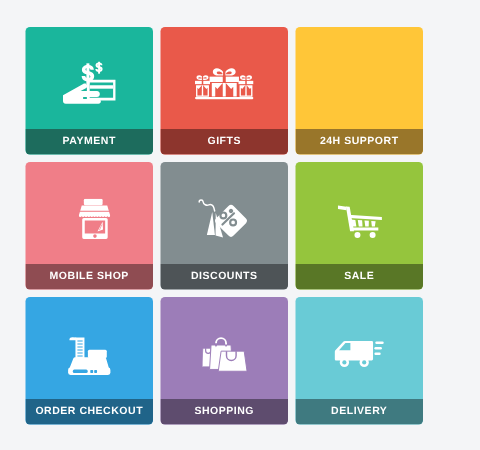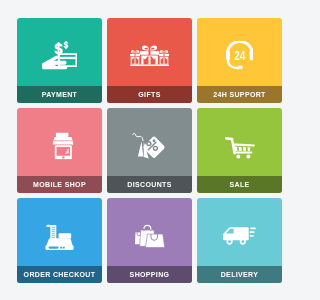--- a/index.html
+++ b/index.html
@@ -83,30 +83,20 @@
           <rect x="0" y="6.1" width="8.8" height="3.6"></rect>
           <rect x="10.8" y="6.1" width="8.8" height="3.6"></rect>
           <path d="M1.5 10.4 h16.6 v9 h-16.6 z M8.8 10.4 L5.2 14.4 L3.8 12.9 L3.8 19.4 h5 z M10.8 10.4 L14.4 14.4 L15.8 12.9 L15.8 19.4 h-5 z" fill-rule="evenodd"></path>
         </g>
       </svg>
     </div>
     <div class="label" style="background: rgb(141, 53, 45);">GIFTS</div>
   </div>
 
   <div class="tile" style="left: 180px; top: 0px; background: rgb(255, 198, 56);">
-    <div class="art">
-      <svg width="27.6" height="28.6" viewBox="0 0 27.6 28.6" xmlns="http://www.w3.org/2000/svg">
-        <path d="M1.3 13 A9.55 9.55 0 0 1 26.3 13" fill="none" stroke="#fff" stroke-width="3" stroke-linecap="round"></path>
-        <rect x="0" y="9.3" width="3.9" height="10.2" rx="1.95" fill="#fff"></rect>
-        <rect x="23.6" y="9.3" width="3.9" height="10.2" rx="1.95" fill="#fff"></rect>
-        <path d="M1.95 19 C1.95 24.6 6.6 27 11.2 27 L13 27" fill="none" stroke="#fff" stroke-width="2.4" stroke-linecap="round"></path>
-        <rect x="12" y="24.6" width="4.6" height="3.5" rx="1.3" fill="#fff"></rect>
-        <text x="13.8" y="19.3" font-family="Liberation Sans, sans-serif" font-size="12.4" font-weight="bold" fill="#fff" text-anchor="middle" transform="translate(13.8,0) scale(0.8,1) translate(-13.8,0)">24</text>
-      </svg>
-    </div>
     <div class="label" style="background: rgb(153, 118, 42);">24H SUPPORT</div>
   </div>
 
   <div class="tile" style="left: 0px; top: 90px; background: rgb(240, 126, 136);">
     <div class="art shift-mobile">
       <svg width="21" height="26.8" viewBox="0 0 21 26.8" fill="#fff" xmlns="http://www.w3.org/2000/svg">
         <rect x="3.4" y="0" width="12.5" height="4.4" rx="1"></rect>
         <path d="M3.4 12.8 h14.8 a1.1 1.1 0 0 1 1.1 1.1 v11.8 a1.1 1.1 0 0 1 -1.1 1.1 h-14.8 a1.1 1.1 0 0 1 -1.1 -1.1 v-11.8 a1.1 1.1 0 0 1 1.1 -1.1 z M4 14.5 v8.7 h13.6 v-8.7 z" fill-rule="evenodd"></path>
         <circle cx="10.8" cy="24.9" r="1.2" fill="#f07e88"></circle>
         <path d="M15.9 15.4 L12.5 21.8 L16.2 20.5 Z" fill="#fff"></path>

